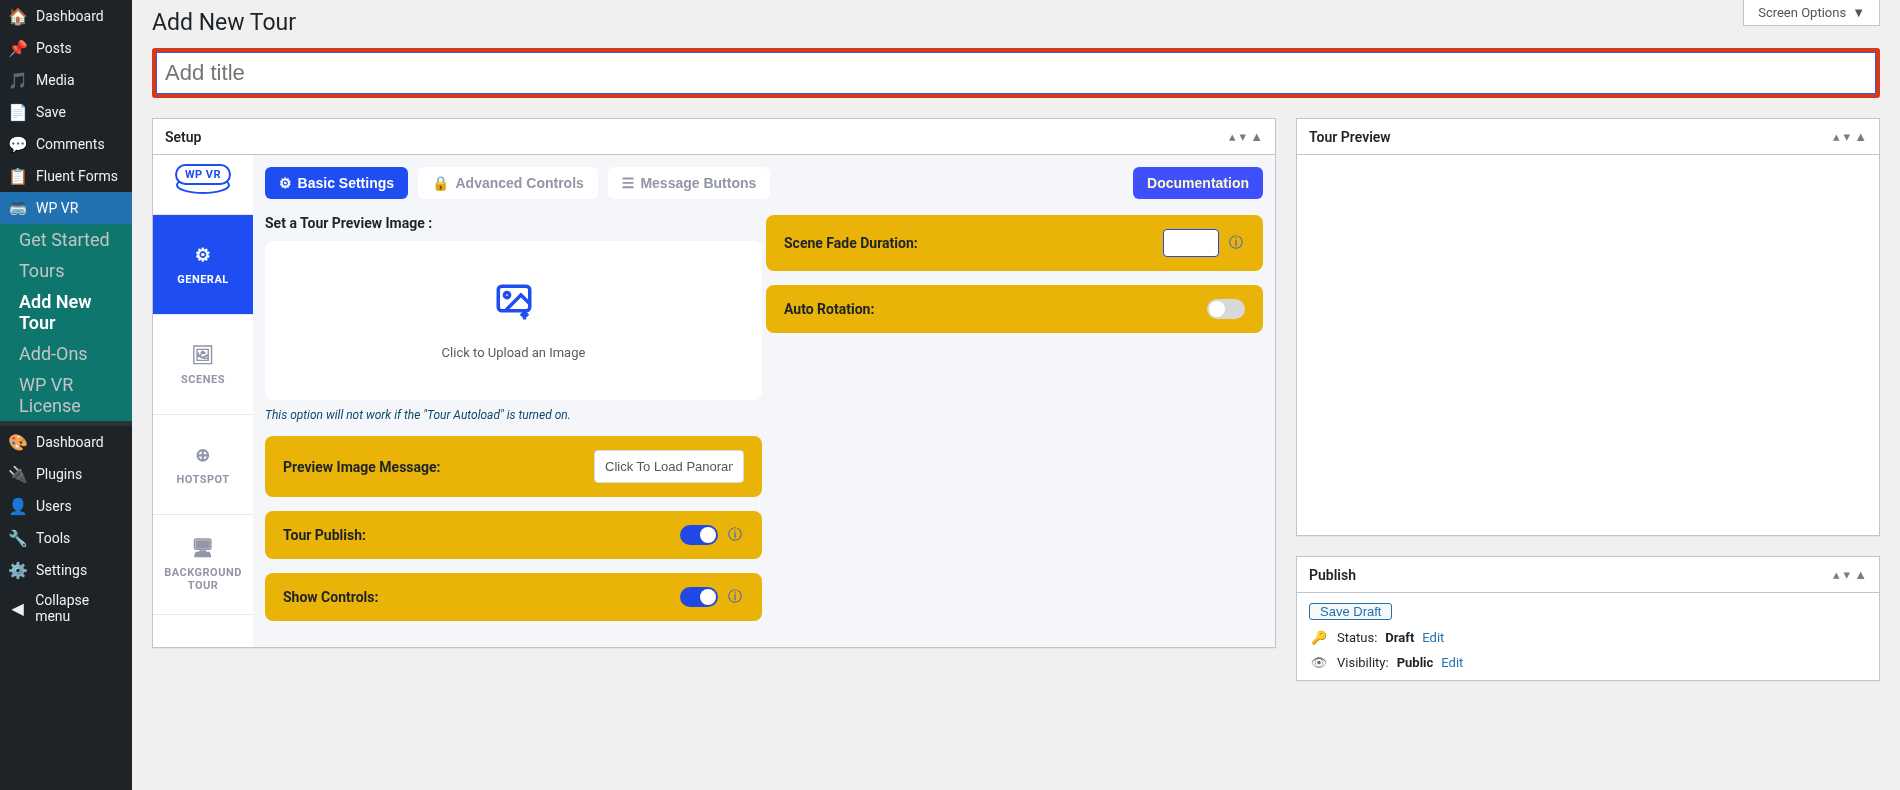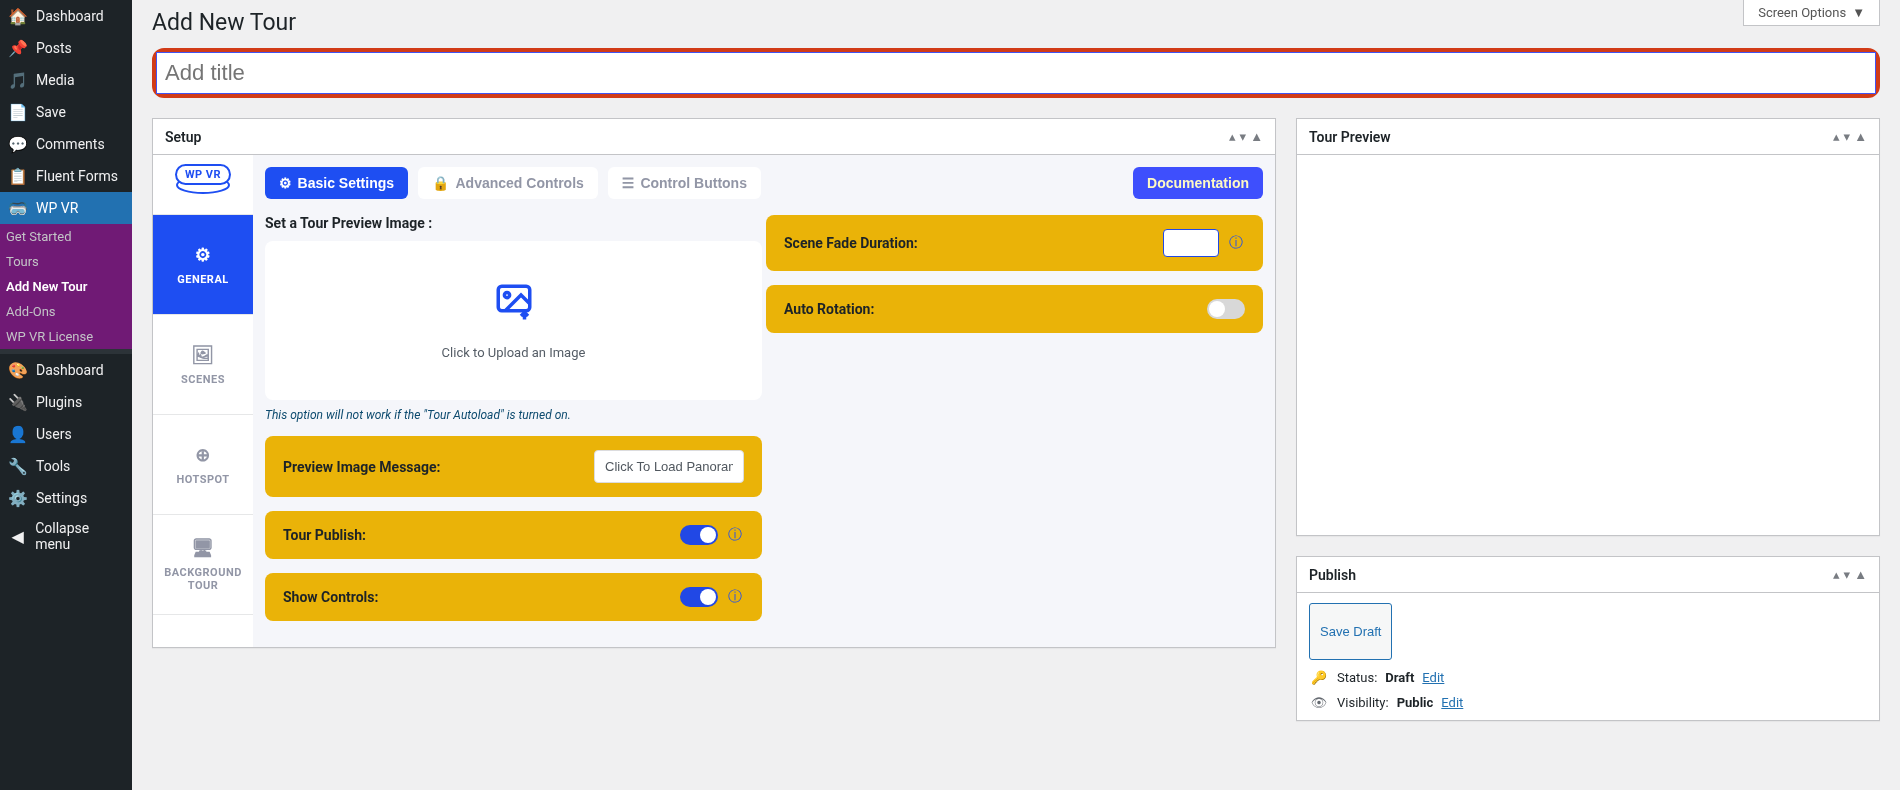--- a/index.html
+++ b/index.html
@@ -4,32 +4,32 @@
 <style>
 * { box-sizing: border-box; margin: 0; padding: 0; }
 body { font-family: -apple-system, BlinkMacSystemFont, "Segoe UI", Roboto, sans-serif; background: #f0f0f1; font-size: 13px; color: #1d2327; }
 .wp-admin { display: flex; min-height: 790px; }
 
 
 .sidebar { width: 132px; background: #1d2327; color: #f0f0f1; flex-shrink: 0; }
 .sidebar-item { display: flex; align-items: center; padding: 6px 8px; color: #f0f0f1; font-size: 14px; cursor: pointer; gap: 8px; }
 .sidebar-item.active { background: #2271b1; color: #fff; position: relative; }
 .sidebar-item.active::after { content: ''; position: absolute; right: -6px; top: 50%; transform: translateY(-50%); border: 6px solid transparent; border-left-color: #2271b1; }
-.sidebar-subitem { padding: 5px 8px 5px 6px; color: #c3c4c7; font-size: 13px; cursor: pointer; background: #701a75; }
+.sidebar-subitem { padding: 5px 8px 5px 19px; color: #c3c4c7; font-size: 18px; cursor: pointer; background: #0f766e; }
 .sidebar-subitem.current { color: #fff; font-weight: 600; }
 .sidebar-divider { height: 5px; background: #2c3338; }
 .sidebar-icon { width: 20px; height: 20px; display: flex; align-items: center; justify-content: center; font-size: 16px; }
 
 
 .main { flex: 1; padding: 0 20px 20px 20px; position: relative; }
 .screen-options-wrap { position: absolute; top: 0; right: 20px; }
 .screen-options { background: #fff; border: 1px solid #c3c4c7; border-top: none; padding: 5px 14px; font-size: 13px; color: #555; cursor: pointer; display: flex; align-items: center; gap: 6px; }
 .page-title { font-size: 23px; font-weight: 400; padding: 9px 0 4px; color: #1d2327; }
 
-.highlight-box { border: 4px solid #d13b17; border-radius: 12px; margin-top: 8px; }
+.highlight-box { border: 4px solid #d13b17; border-radius: 3px; margin-top: 8px; }
 .title-input { width: 100%; padding: 3px 8px; font-size: 1.7em; height: 42px; border: 1px solid #4153f2; outline: none; }
 
 .columns { display: flex; gap: 20px; margin-top: 20px; }
 .col-main { flex: 1; min-width: 0; }
 .col-side { width: 584px; flex-shrink: 0; }
 
 .postbox { background: #fff; border: 1px solid #c3c4c7; box-shadow: 0 1px 1px rgba(0,0,0,.04); margin-bottom: 20px; }
 .postbox-header { display: flex; justify-content: space-between; align-items: center; border-bottom: 1px solid #c3c4c7; padding: 0 12px; height: 36px; }
 .postbox-header h2 { font-size: 14px; font-weight: 600; }
 .postbox-actions { display: flex; gap: 4px; align-items: center; color: #787c82; }
@@ -64,23 +64,23 @@
 .input-medium { border: 1px solid #dcdcde; border-radius: 4px; padding: 8px 10px; font-size: 13px; color: #50575e; width: 150px; }
 .info-icon { color: #1e4ef2; font-size: 14px; width: 18px; display: flex; align-items: center; justify-content: center; }
 .toggle { width: 38px; height: 20px; background: #d8d8d8; border-radius: 10px; position: relative; cursor: pointer; }
 .toggle.on { background: #2148e5; }
 .toggle::after { content: ''; position: absolute; width: 16px; height: 16px; background: #fff; border-radius: 50%; top: 2px; left: 2px; transition: left .2s; }
 .toggle.on::after { left: 20px; }
 
 .tour-preview-body { height: 380px; }
 
 .publish-body { padding: 10px 12px; }
-.btn-link { color: #2271b1; border: 1px solid #2271b1; background: #f6f7f7; border-radius: 3px; padding: 20px 10px; font-size: 13px; cursor: pointer; }
+.btn-link { color: #2271b1; border: 1px solid #2271b1; background: #f6f7f7; border-radius: 3px; padding: 0 10px; font-size: 13px; cursor: pointer; }
 .pub-row { display: flex; align-items: center; gap: 8px; font-size: 13px; margin-top: 10px; color: #1d2327; }
-.pub-row a { color: #2271b1; text-decoration: underline; cursor: pointer; }
+.pub-row a { color: #2271b1; cursor: pointer; }
 .pub-icon { width: 20px; text-align: center; color: #646970; }
 </style>
 </head>
 <body>
 
 <div class="wp-admin">
 
   <div class="sidebar">
     <div class="sidebar-item">
         <span class="sidebar-icon">🏠</span>
@@ -197,21 +197,21 @@
                   <button class="btn btn-primary">
                       <span>⚙</span>
                       <span>Basic Settings</span>
                     </button>
                   <button class="btn btn-inactive">
                       <span>🔒</span>
                       <span>Advanced Controls</span>
                     </button>
                   <button class="btn btn-inactive">
                       <span>☰</span>
-                      <span>Control Buttons</span>
+                      <span>Message Buttons</span>
                     </button>
                 </div>
                 <button class="btn btn-doc">Documentation</button>
               </div>
 
               <div class="setup-grid">
                 <div class="setup-left">
                   <div class="card-label" style="margin-bottom:10px">Set a Tour Preview Image :</div>
                   <div class="upload-box">
                     <div class="upload-icon">

